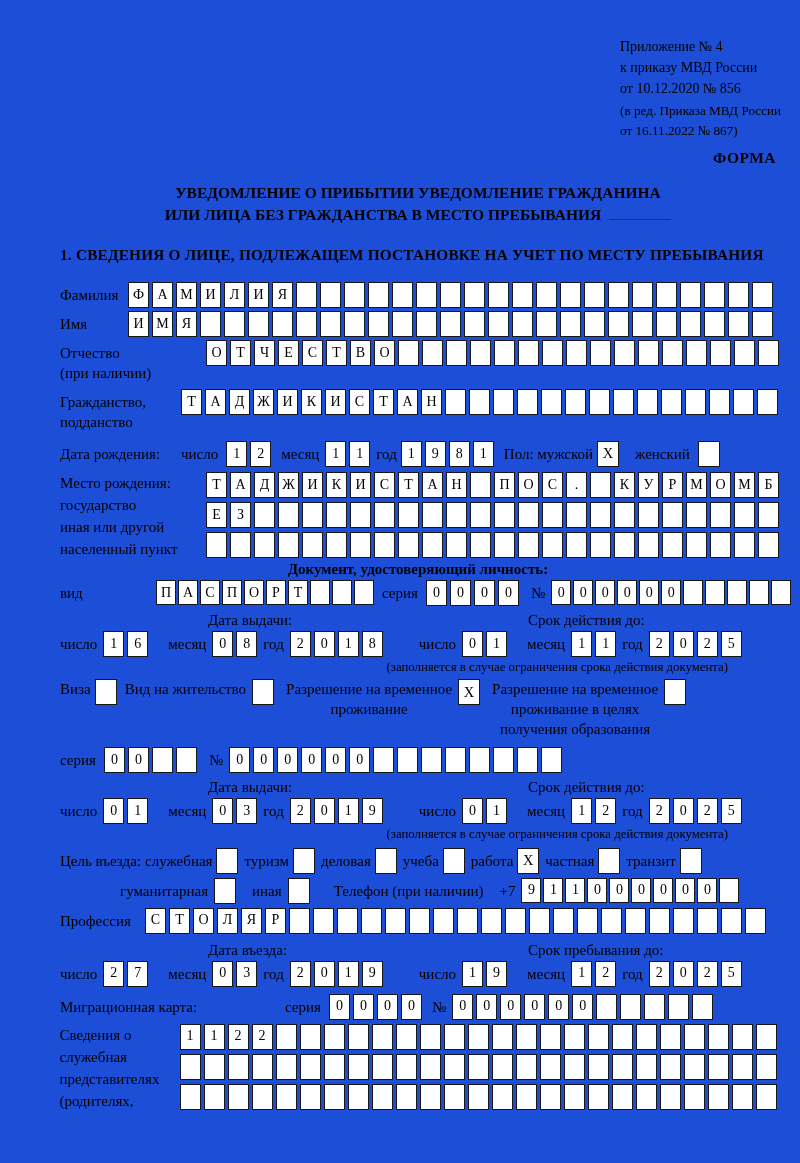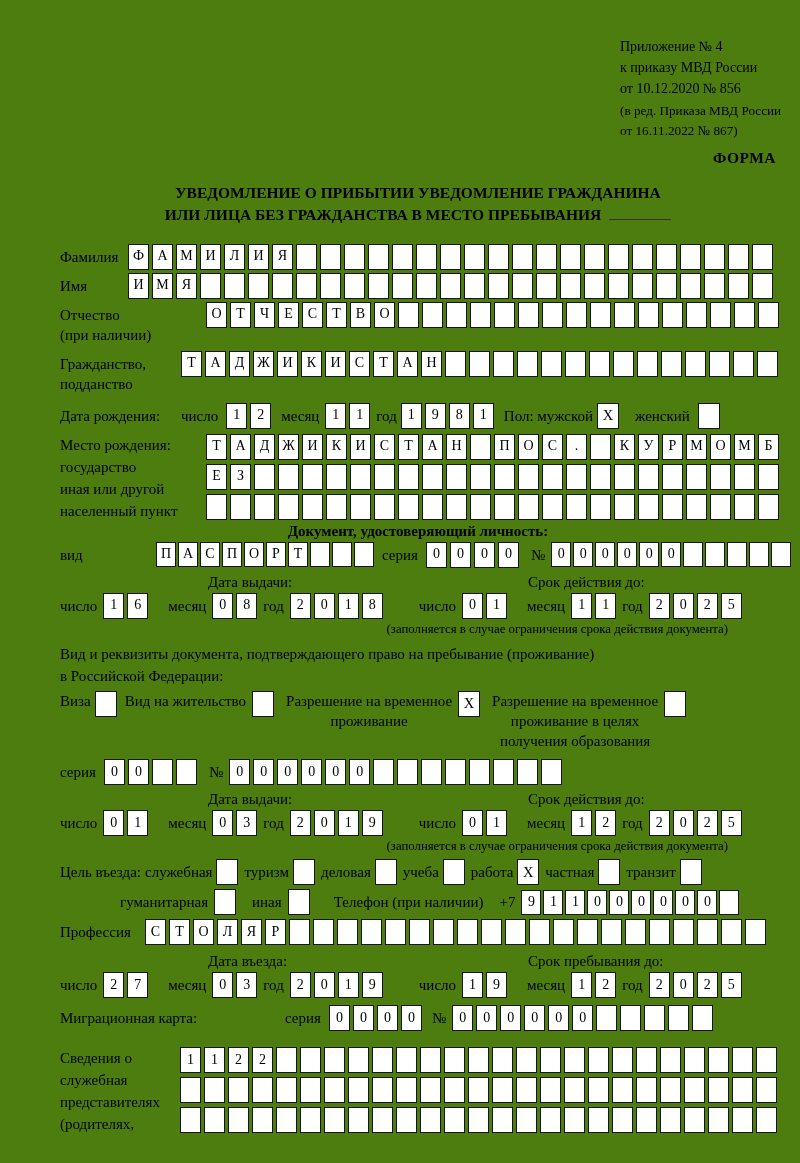--- a/index.html
+++ b/index.html
@@ -1,17 +1,17 @@
 <!DOCTYPE html>
 <html><head>
 <meta charset="utf-8">
 <style>
   html,body{margin:0;padding:0;width:800px;height:1163px;background:#fff;overflow:hidden;}
   body{font-family:"Liberation Serif","DejaVu Serif",serif;color:#000;font-size:15px;line-height:1.2;}
-  .page{box-sizing:border-box;width:800px;height:1163px;padding:36px 24px 0 60px;position:relative;background:#4d7c0f;}
+  .page{box-sizing:border-box;width:800px;height:1163px;padding:36px 24px 0 60px;position:relative;background:#1d4ed8;}
   .appendix{margin-left:560px;font-size:14px;line-height:21px;white-space:nowrap;}
   .edition{margin-left:560px;margin-top:2px;font-size:13.2px;line-height:20px;white-space:nowrap;}
   .forma{text-align:right;font-weight:bold;font-size:15.5px;margin-top:8px;letter-spacing:.5px;}
   .title{text-align:center;font-weight:bold;font-size:15.5px;margin-top:14px;line-height:22px;}
   .uline{display:inline-block;width:62px;border-bottom:1.8px solid #333;height:1px;margin-left:8px;vertical-align:baseline;}
   .sec-heading{font-weight:bold;font-size:15.3px;margin-top:20px;letter-spacing:.2px;white-space:nowrap;}
   .frow{display:flex;align-items:center;margin-top:3px;}
   .frow.top{align-items:flex-start;}
   .lbl{flex:0 0 auto;}
   .w68{width:68px;} .w96{width:96px;} .w121{width:121px;} .w146{width:146px;} .w85{width:85px;} .w120{width:120px;} .w160{width:160px;}
@@ -48,20 +48,21 @@
     <div>(в ред. Приказа МВД России</div>
     <div>от 16.11.2022 № 867)</div>
   </div>
   <div class="forma">ФОРМА</div>
 
   <div class="title">
     <div>УВЕДОМЛЕНИЕ О ПРИБЫТИИ УВЕДОМЛЕНИЕ ГРАЖДАНИНА</div>
     <div><span>ИЛИ ЛИЦА БЕЗ ГРАЖДАНСТВА В МЕСТО ПРЕБЫВАНИЯ</span><span class="uline"></span></div>
   </div>
 
+  <div class="sec-heading">1. СВЕДЕНИЯ О ЛИЦЕ, ПОДЛЕЖАЩЕМ ПОСТАНОВКЕ НА УЧЕТ ПО МЕСТУ ПРЕБЫВАНИЯ</div>
 
   <div class="frow" style="margin-top:18px;">
     <div class="lbl w68">Фамилия</div>
     <div class="cellrow">
         <span class="cell">Ф</span>
         <span class="cell">А</span>
         <span class="cell">М</span>
         <span class="cell">И</span>
         <span class="cell">Л</span>
         <span class="cell">И</span>
@@ -399,24 +400,20 @@
           <span class="cell">2</span>
           <span class="cell">0</span>
           <span class="cell">2</span>
           <span class="cell">5</span>
         </div>
     </div>
   </div>
 
   <div class="note-right">(заполняется в случае ограничения срока действия документа)</div>
 
-  <div class="par">
-    <div>Вид и реквизиты документа, подтверждающего право на пребывание (проживание)</div>
-    <div>в Российской Федерации:</div>
-  </div>
 
   <div class="frow top" style="margin-top:4px;">
     <div class="optblock">Виза</div>
       <span class="gap4"></span>
     <span class="cb"></span>
       <span class="gap8"></span>
     <div class="optblock">Вид на жительство</div>
       <span class="gap6"></span>
     <span class="cb"></span>
       <span class="gap12"></span>
@@ -680,21 +677,21 @@
         <span class="cell">0</span>
         <span class="cell">0</span>
         <span class="cell"></span>
         <span class="cell"></span>
         <span class="cell"></span>
         <span class="cell"></span>
         <span class="cell"></span>
       </div>
   </div>
 
-  <div class="frow top" style="margin-top:16px;">
+  <div class="frow top" style="margin-top:4px;justify-content:center;">
     <div class="lbl w120 labelcol">
       <div>Сведения о</div>
       <div>служебная</div>
       <div>представителях</div>
       <div>(родителях,</div>
 
     </div>
     <div class="stack">
       <div class="cellrow">
           <span class="cell">1</span>

